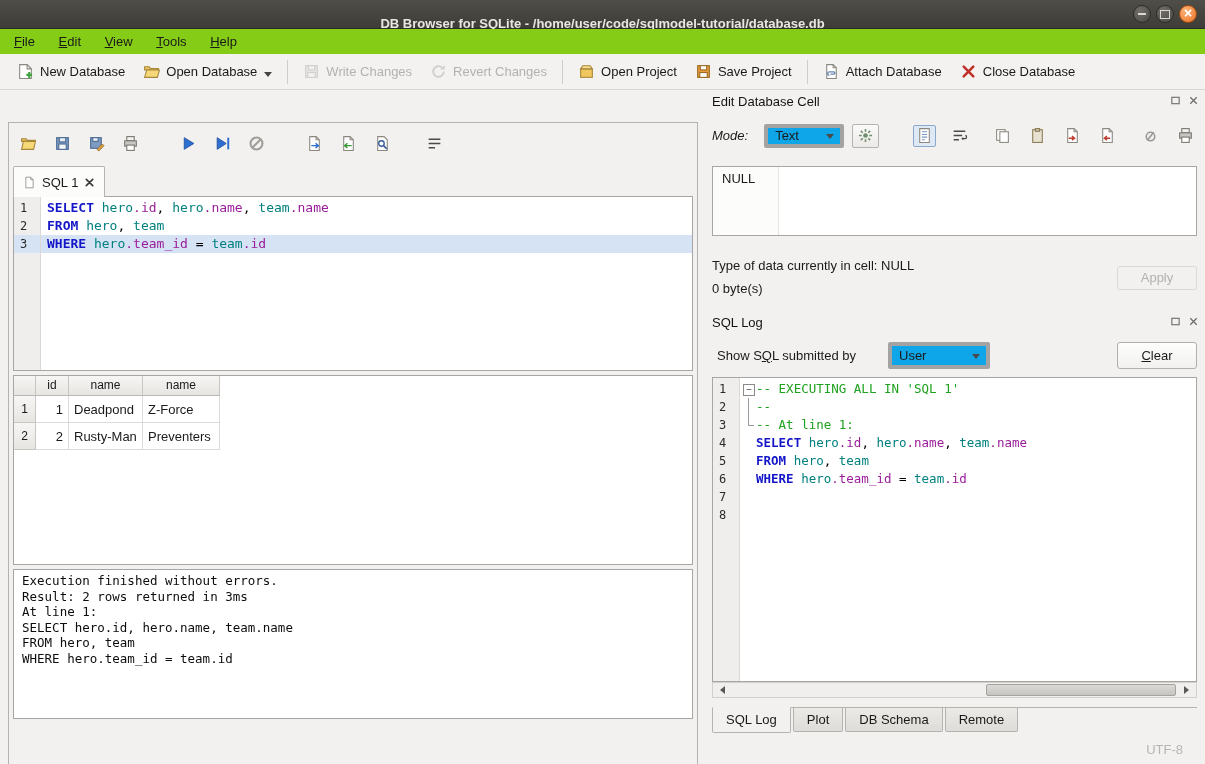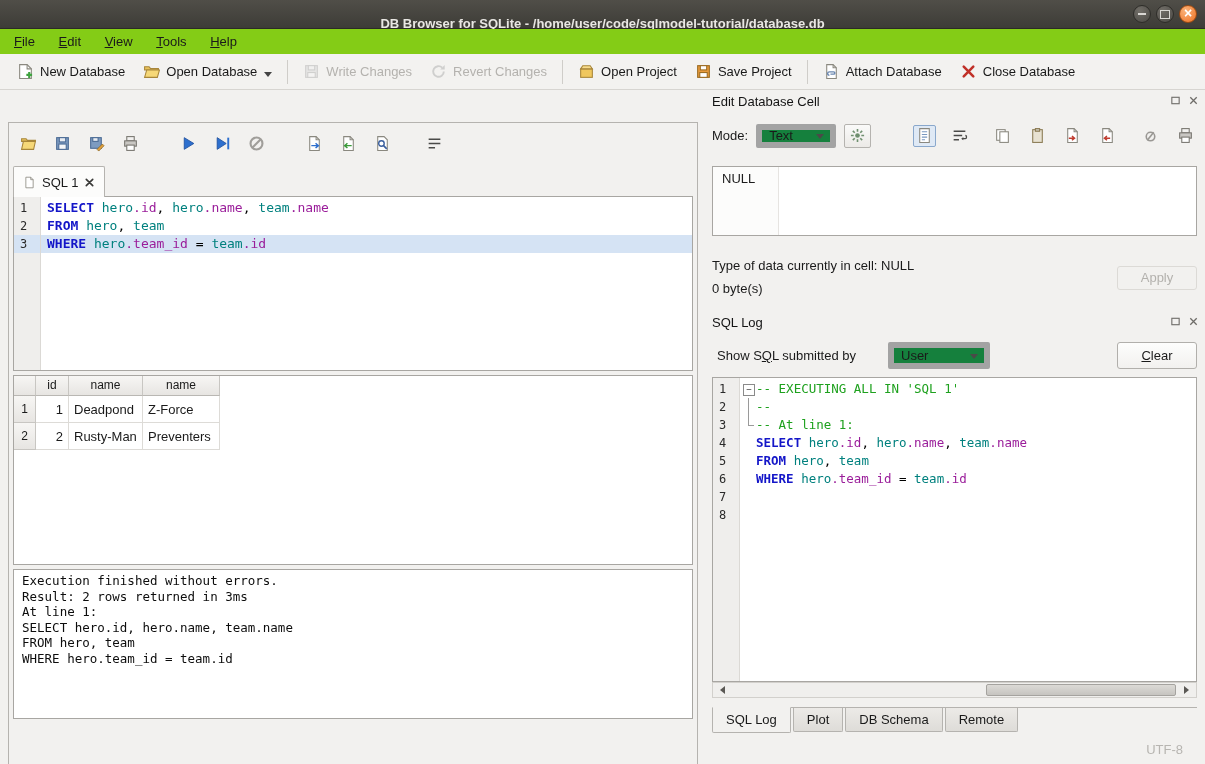--- a/index.html
+++ b/index.html
@@ -93,22 +93,22 @@
               border:1px solid #a8a6a2; padding:3px 8px; font-family:"DejaVu Sans Mono",monospace;
               font-size:12.5px; line-height:15.5px; white-space:pre-line; color:#0d0d0d; }
 
   
   .right-panel { position:absolute; left:705px; top:90px; width:500px; height:650px; }
   .panel-title { position:absolute; left:7px; color:#141414; }
   .dock-btns { position:absolute; right:5px; display:flex; gap:5px; align-items:center; }
   .dock-btn { width:13px; height:13px; display:flex; align-items:center; justify-content:center; }
 
   .mode-row { position:absolute; top:33px; left:7px; right:8px; height:25px; display:flex; align-items:center; }
-  .mode-label { margin-right:8px; }
-  .combo { height:24px; background:#15803d; border:6px solid #a3a3a3; border-radius:2px;
+  .mode-label { margin-right:16px;font-style:italic; }
+  .combo { height:24px; background:#0ea5e9; border:4px solid #a3a3a3; border-radius:2px;
            display:flex; align-items:center; }
   .combo .val { padding:0 7px; flex:1; white-space:nowrap; }
   .arr { width:0; height:0; border:4px solid transparent; border-top:5px solid #4a4a48; margin:5px 6px 0 0; }
   #mode-combo { width:80px; }
   .mini-btn { width:27px; height:24px; margin-left:8px; background:linear-gradient(#fafaf9,#eceae7);
               border:1px solid #b5b3af; border-radius:2px; display:flex; align-items:center; justify-content:center; }
   .ec-icons { margin-left:auto; display:flex; align-items:center; gap:12px; }
   .ic-btn { width:23px; height:22px; display:flex; align-items:center; justify-content:center; border-radius:2px; }
   .ic-btn.checked { border:1px solid #8aa8cc; background:#dfe9f5; }
   .ml { margin-left:8px; }

